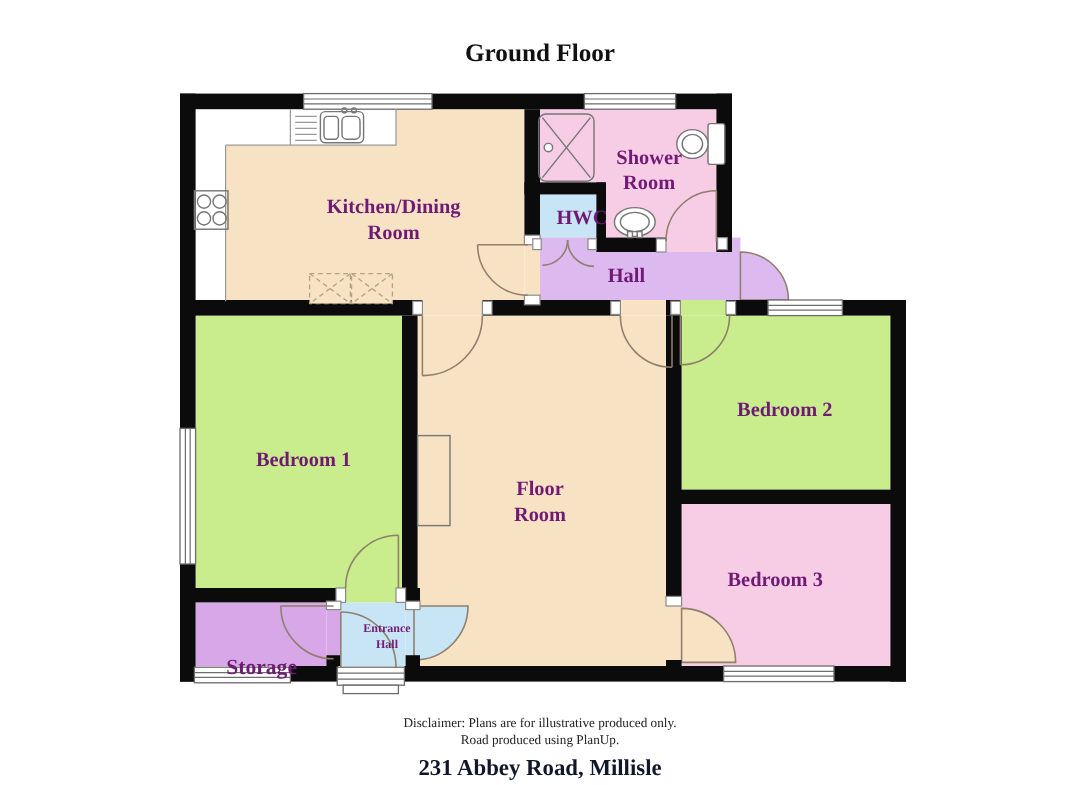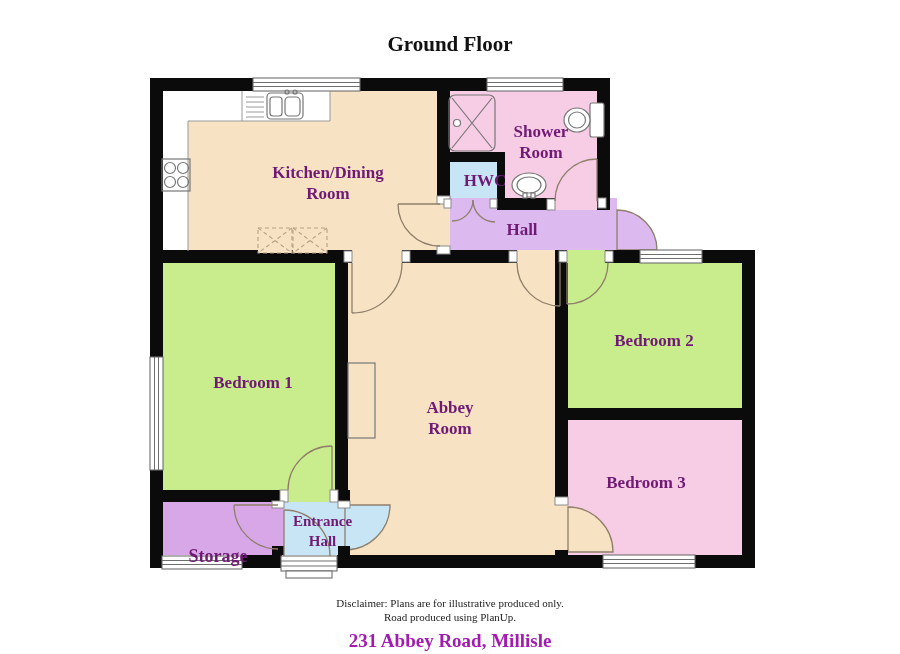--- a/index.html
+++ b/index.html
@@ -26,27 +26,27 @@
   .fx{stroke:#777;fill:#fff;stroke-width:1.2;}
   .fxn{stroke:#777;fill:none;stroke-width:1.2;}
   .ctr{stroke:#999;stroke-width:1;fill:none;}
   .dash{stroke:var(--dashed-stroke,#B3A284);fill:var(--floor-cream,#F7E3C4);
         stroke-width:1.1;stroke-dasharray:4 3;}
   .dashl{stroke:var(--dashed-stroke,#B3A284);stroke-width:1.1;stroke-dasharray:4 3;fill:none;}
 
   
   .lbl{position:absolute;transform:translate(-50%,-50%);font-weight:bold;color:#701a75;
        white-space:pre-line;text-align:center;font-size:17px;line-height:1.25;}
-  .lbl-entrance{font-size:15px;line-height:1.3;padding-left:25px;}
+  .lbl-entrance{font-size:10px;line-height:1.3;padding-left:25px;}
   .lbl-storage{font-size:18px;}
   .title{position:absolute;left:450px;top:44px;transform:translate(-50%,-50%);
          font-size:21px;font-weight:bold;color:#111;}
   .disc{position:absolute;left:450px;transform:translateX(-50%);font-size:11px;color:#222;}
   .addr{position:absolute;left:450px;top:641px;transform:translate(-50%,-50%);
-        font-size:19px;font-weight:bold;color:#a21caf;white-space:nowrap;}
+        font-size:19px;font-weight:bold;color:#0f172a;white-space:nowrap;}
 </style>
 </head>
 <body>
 
 <div class="canvas">
 
 <svg class="plan-svg" width="900" height="654" viewBox="0 0 900 654">
 
   <g>
     <path class="f-cream" d="M330,91 L437,91 L437,250 L188,250 L188,121 L330,121 Z"></path>
@@ -239,21 +239,21 @@
 
 <div class="title">Ground Floor</div>
 
 <div class="lbl" style="left:312px;top:183px;margin-left:16px;">Kitchen/Dining
 Room</div>
 <div class="lbl" style="left:541px;top:142px;">Shower
 Room</div>
 <div class="lbl" style="left:485px;top:181px;">HWC</div>
 <div class="lbl" style="left:522px;top:230px;">Hall</div>
 <div class="lbl" style="left:239px;top:383px;padding-left:28px;">Bedroom 1</div>
-<div class="lbl" style="left:450px;top:418px;">Abbey
+<div class="lbl" style="left:450px;top:418px;">Floor
 Room</div>
 <div class="lbl" style="left:646px;top:341px;padding-left:16px;">Bedroom 2</div>
 <div class="lbl" style="left:646px;top:483px;">Bedroom 3</div>
 <div class="lbl lbl-storage" style="left:218px;top:556px;">Storage</div>
 <div class="lbl lbl-entrance" style="left:310px;top:531px;">Entrance
 Hall</div>
 
 <div class="disc" style="top:597px;">Disclaimer: Plans are for illustrative produced only.</div>
 <div class="disc" style="top:611px;">Road produced using PlanUp.</div>
 <div class="addr">231 Abbey Road, Millisle</div>

